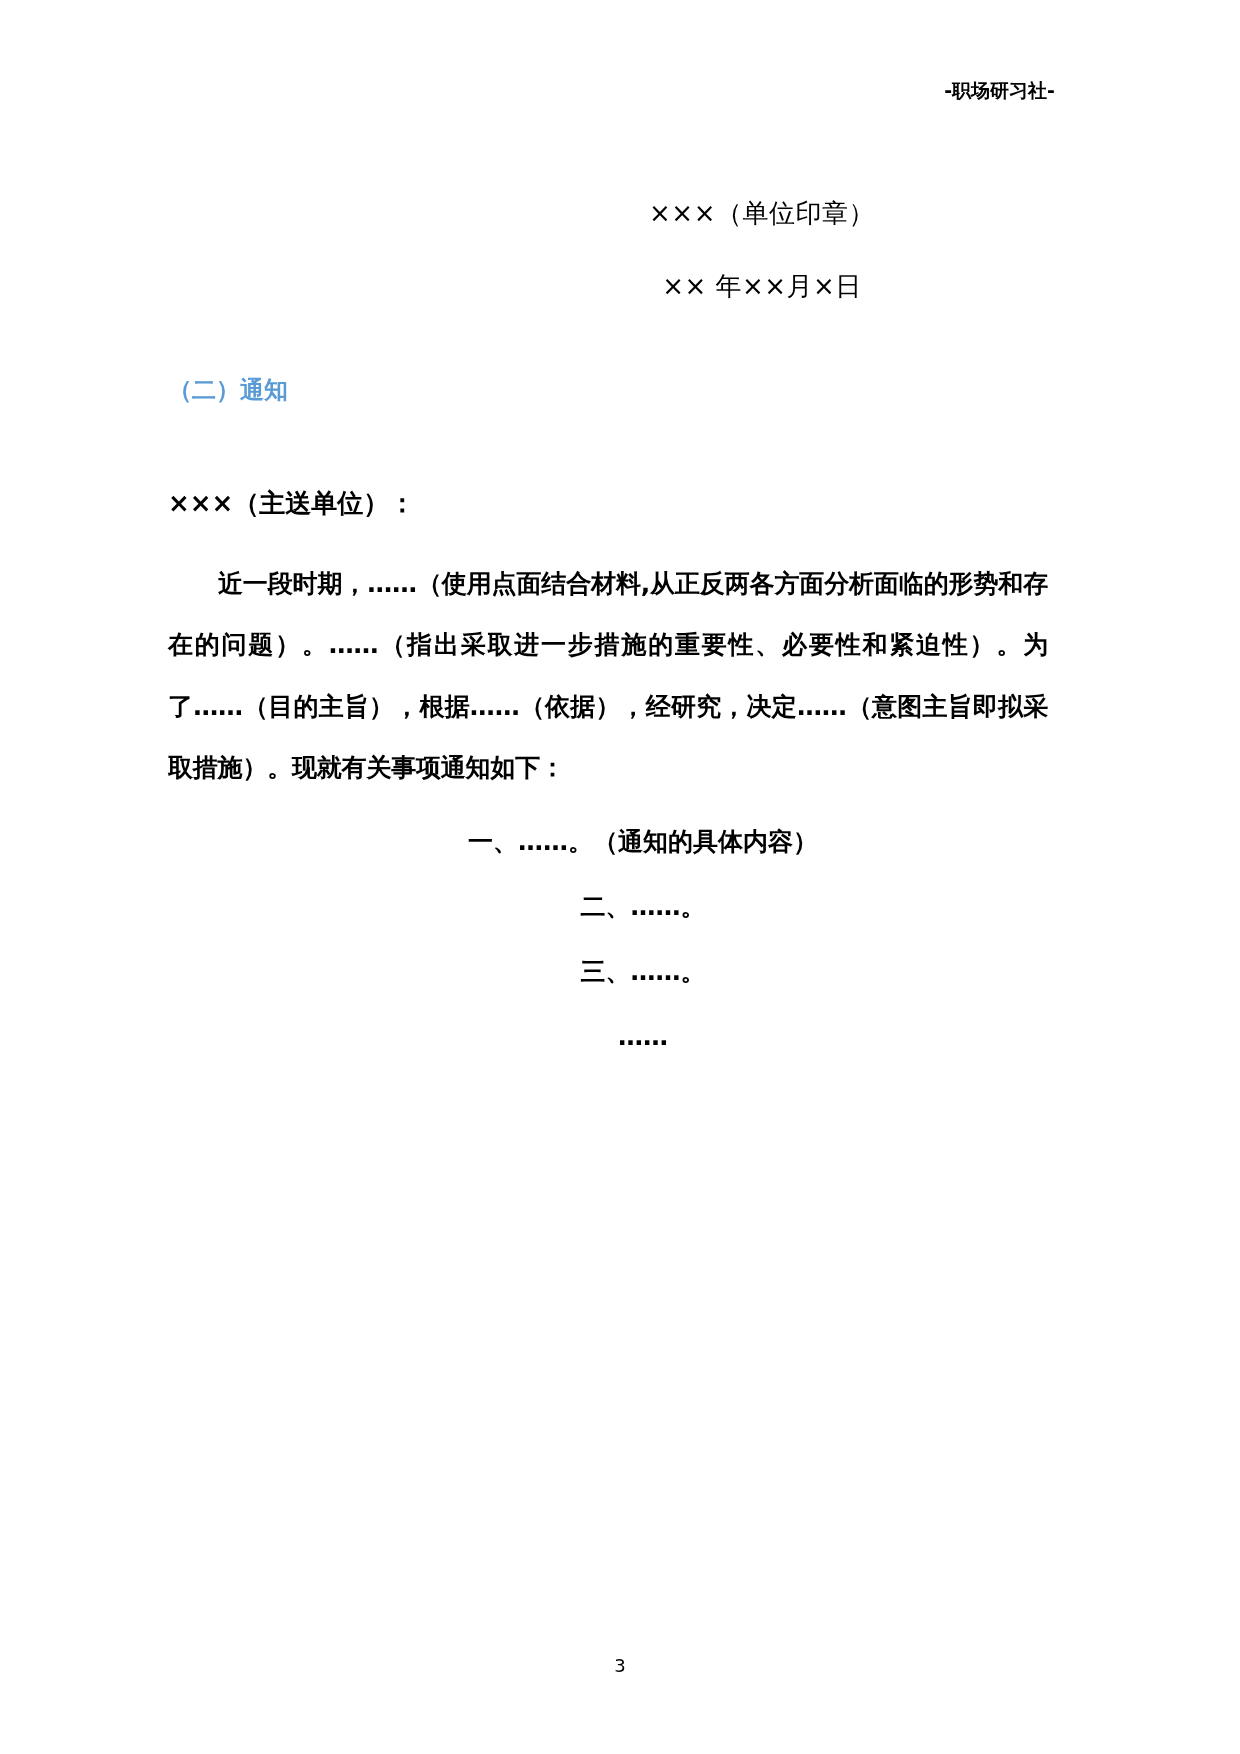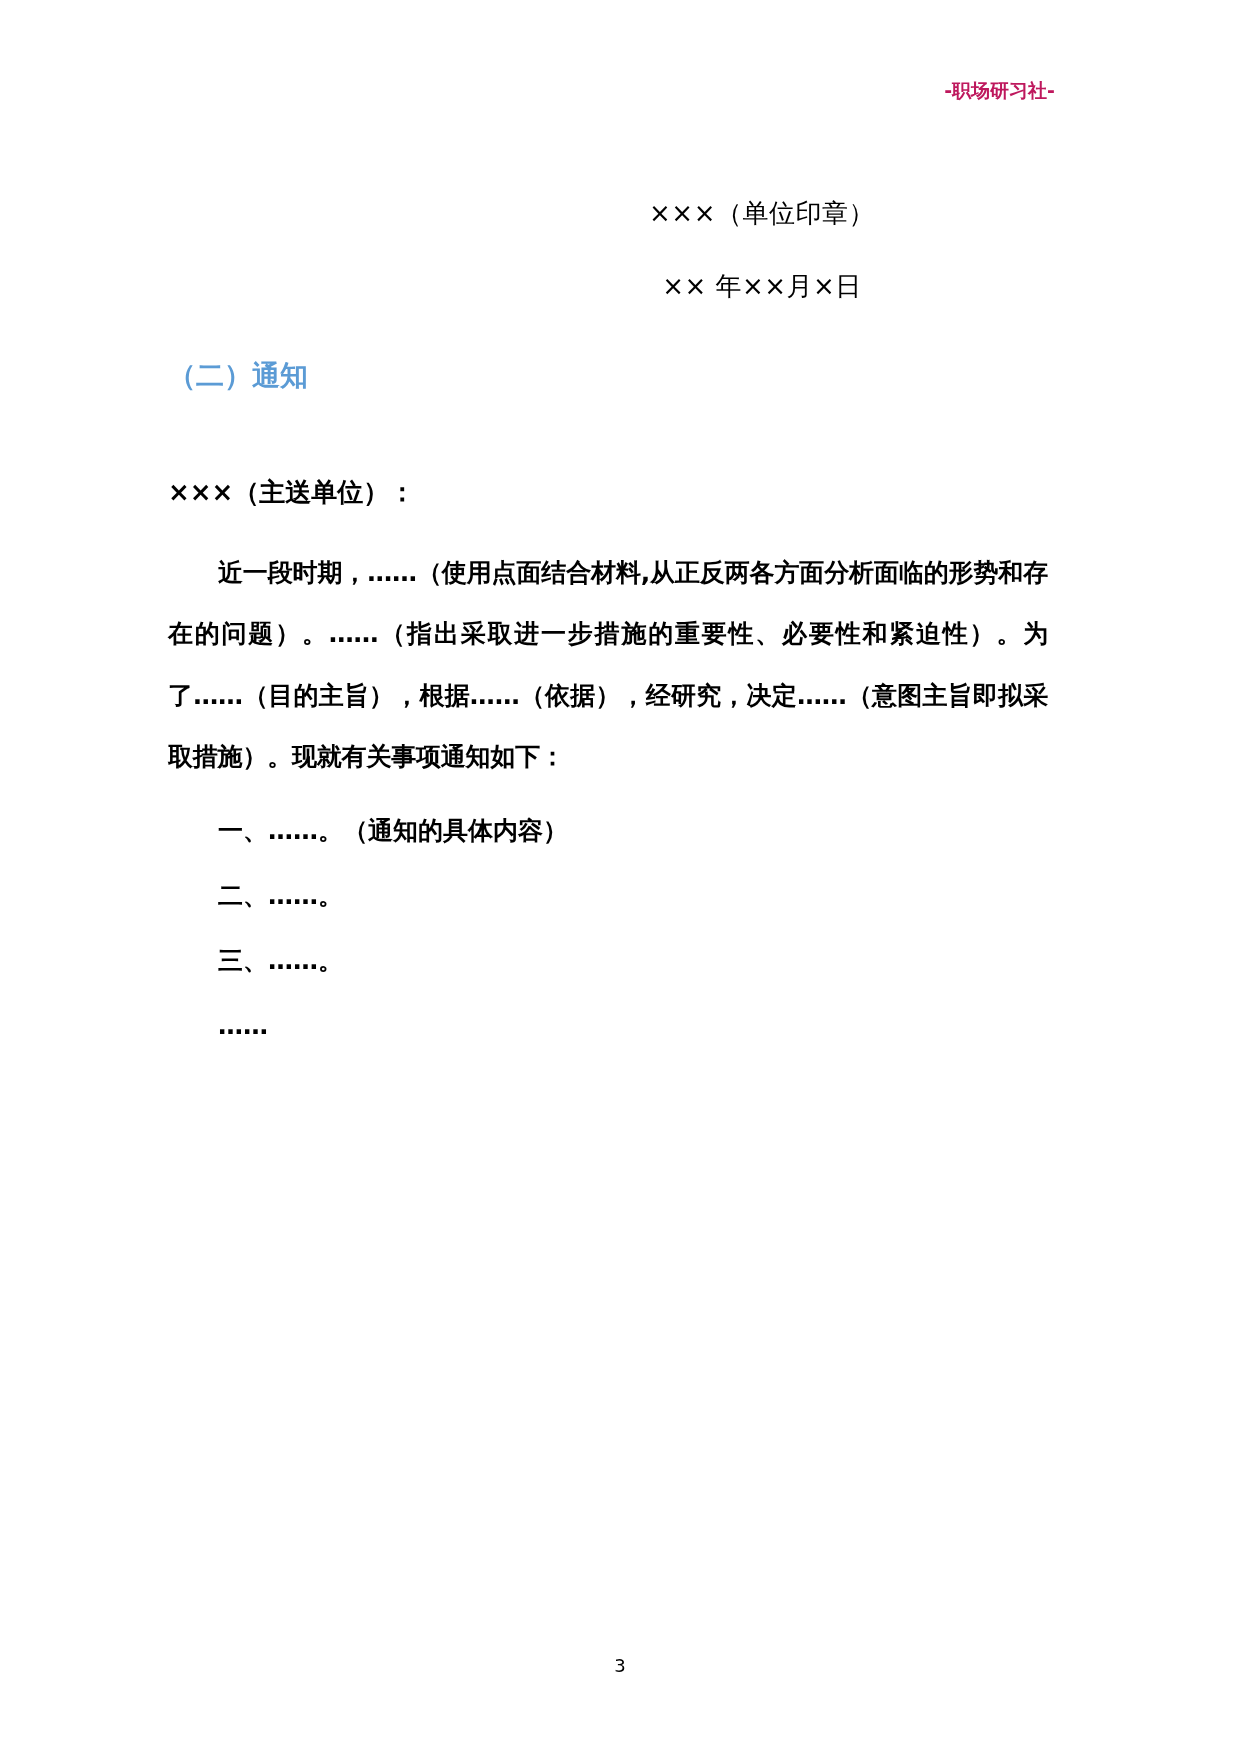--- a/index.html
+++ b/index.html
@@ -21,21 +21,21 @@
   .header {
     position: absolute;
     top: 78px;
     right: 0;
     width: 1240px;
     padding-right: 185px;
     box-sizing: border-box;
     text-align: right;
     font-size: 19px;
     font-weight: bold;
-    color: #be185d;
+    color: #000000;
     letter-spacing: 0px;
   }
   .content {
     position: absolute;
     top: 180px;
     left: 168px;
     width: 900px;
   }
   .line-centered {
     text-align: center;
@@ -49,22 +49,22 @@
     font-size: 26px;
     letter-spacing: 0.5px;
   }
   .sig-date {
     margin-left: 288px;
     margin-top: 47px;
     font-size: 26px;
     letter-spacing: 0.5px;
   }
   .blue-heading {
-    margin-top: 58px;
-    font-size: 28px;
+    margin-top: 75px;
+    font-size: 24px;
     font-weight: bold;
     color: #5B9BD5;
     letter-spacing: 0px;
   }
   .sub-heading {
     margin-top: 36px;
     font-size: 26px;
     font-weight: normal;
     color: #000000;
   }
@@ -93,20 +93,21 @@
     text-align: justify;
     letter-spacing: -0.2px;
   }
   .item {
     margin-top: 26px;
     margin-left: 50px;
     font-size: 25px;
     font-weight: bold;
     color: #000000;
     line-height: 1.4;
+    text-align: center;
   }
   .item.tight {
     margin-top: 30px;
   }
   .page-number {
     position: absolute;
     bottom: 78px;
     left: 0;
     width: 1240px;
     text-align: center;

